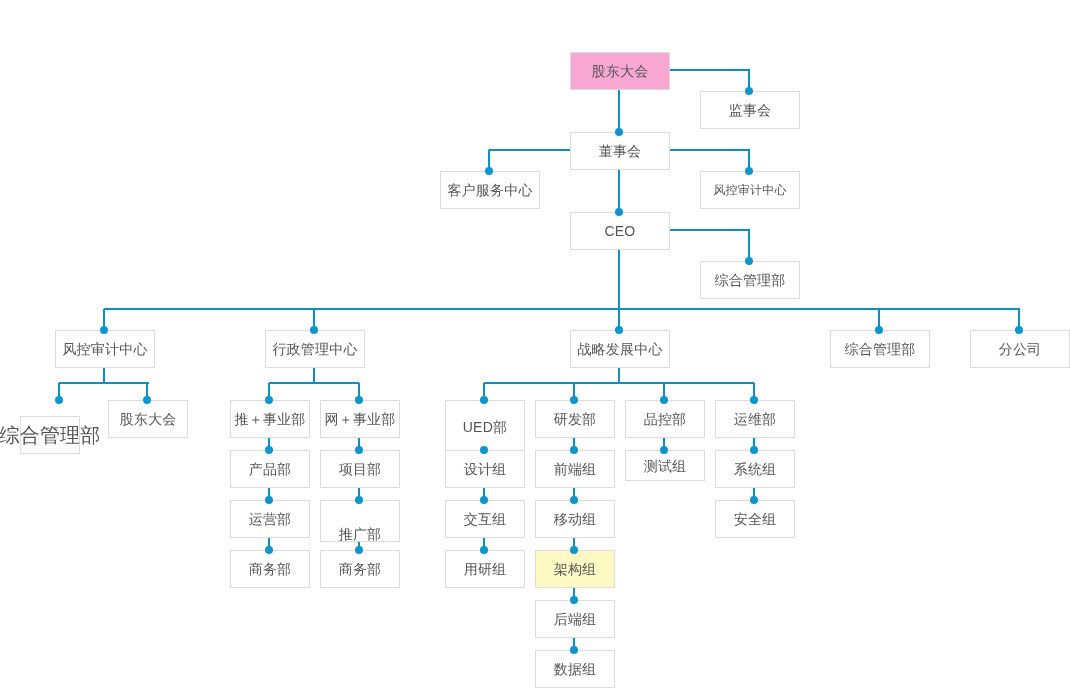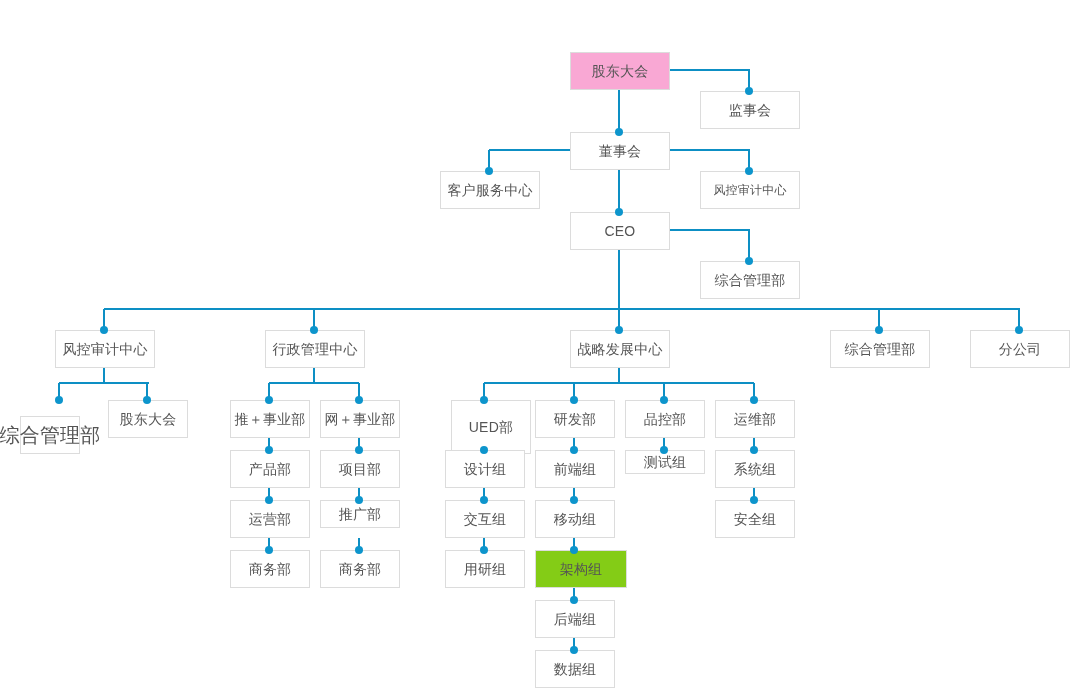--- a/index.html
+++ b/index.html
@@ -161,66 +161,66 @@
       </div>
       <div class="org-node" style="left: 230px; top: 450px; width: 80px; height: 38px; border-color: rgb(220, 220, 220); background: rgb(255, 255, 255); color: rgb(85, 85, 85); font-size: 14px;">
         <span class="node-label">产品部</span>
       </div>
       <div class="org-node" style="left: 320px; top: 450px; width: 80px; height: 38px; border-color: rgb(220, 220, 220); background: rgb(255, 255, 255); color: rgb(85, 85, 85); font-size: 14px;">
         <span class="node-label">项目部</span>
       </div>
       <div class="org-node" style="left: 230px; top: 500px; width: 80px; height: 38px; border-color: rgb(220, 220, 220); background: rgb(255, 255, 255); color: rgb(85, 85, 85); font-size: 14px;">
         <span class="node-label">运营部</span>
       </div>
-      <div class="org-node" style="left: 320px; top: 500px; width: 80px; height: 28px; border-color: rgb(220, 220, 220); background: rgb(255, 255, 255); color: rgb(85, 85, 85); font-size: 14px;">
+      <div class="org-node" style="left: 320px; top: 500px; width: 80px; height: 42px; border-color: rgb(220, 220, 220); background: rgb(255, 255, 255); color: rgb(85, 85, 85); font-size: 14px; align-items: flex-end;">
         <span class="node-label">推广部</span>
       </div>
       <div class="org-node" style="left: 230px; top: 550px; width: 80px; height: 38px; border-color: rgb(220, 220, 220); background: rgb(255, 255, 255); color: rgb(85, 85, 85); font-size: 14px;">
         <span class="node-label">商务部</span>
       </div>
       <div class="org-node" style="left: 320px; top: 550px; width: 80px; height: 38px; border-color: rgb(220, 220, 220); background: rgb(255, 255, 255); color: rgb(85, 85, 85); font-size: 14px;">
         <span class="node-label">商务部</span>
       </div>
-      <div class="org-node" style="left: 445px; top: 400px; width: 80px; height: 54px; border-color: rgb(220, 220, 220); background: rgb(255, 255, 255); color: rgb(85, 85, 85); font-size: 14px; margin-left: 6px;">
+      <div class="org-node" style="left: 445px; top: 400px; width: 80px; height: 54px; border-color: rgb(220, 220, 220); background: rgb(255, 255, 255); color: rgb(85, 85, 85); font-size: 14px;">
         <span class="node-label">UED部</span>
       </div>
       <div class="org-node" style="left: 535px; top: 400px; width: 80px; height: 38px; border-color: rgb(220, 220, 220); background: rgb(255, 255, 255); color: rgb(85, 85, 85); font-size: 14px;">
         <span class="node-label">研发部</span>
       </div>
       <div class="org-node" style="left: 625px; top: 400px; width: 80px; height: 38px; border-color: rgb(220, 220, 220); background: rgb(255, 255, 255); color: rgb(85, 85, 85); font-size: 14px;">
         <span class="node-label">品控部</span>
       </div>
       <div class="org-node" style="left: 715px; top: 400px; width: 80px; height: 38px; border-color: rgb(220, 220, 220); background: rgb(255, 255, 255); color: rgb(85, 85, 85); font-size: 14px;">
         <span class="node-label">运维部</span>
       </div>
       <div class="org-node" style="left: 445px; top: 450px; width: 80px; height: 38px; border-color: rgb(220, 220, 220); background: rgb(255, 255, 255); color: rgb(85, 85, 85); font-size: 14px;">
         <span class="node-label">设计组</span>
       </div>
       <div class="org-node" style="left: 535px; top: 450px; width: 80px; height: 38px; border-color: rgb(220, 220, 220); background: rgb(255, 255, 255); color: rgb(85, 85, 85); font-size: 14px;">
         <span class="node-label">前端组</span>
       </div>
-      <div class="org-node" style="left: 625px; top: 450px; width: 80px; height: 24px; border-color: rgb(220, 220, 220); background: rgb(255, 255, 255); color: rgb(85, 85, 85); font-size: 14px;">
+      <div class="org-node" style="left: 625px; top: 450px; width: 80px; height: 31px; border-color: rgb(220, 220, 220); background: rgb(255, 255, 255); color: rgb(85, 85, 85); font-size: 14px;">
         <span class="node-label">测试组</span>
       </div>
       <div class="org-node" style="left: 715px; top: 450px; width: 80px; height: 38px; border-color: rgb(220, 220, 220); background: rgb(255, 255, 255); color: rgb(85, 85, 85); font-size: 14px;">
         <span class="node-label">系统组</span>
       </div>
       <div class="org-node" style="left: 445px; top: 500px; width: 80px; height: 38px; border-color: rgb(220, 220, 220); background: rgb(255, 255, 255); color: rgb(85, 85, 85); font-size: 14px;">
         <span class="node-label">交互组</span>
       </div>
       <div class="org-node" style="left: 535px; top: 500px; width: 80px; height: 38px; border-color: rgb(220, 220, 220); background: rgb(255, 255, 255); color: rgb(85, 85, 85); font-size: 14px;">
         <span class="node-label">移动组</span>
       </div>
       <div class="org-node" style="left: 715px; top: 500px; width: 80px; height: 38px; border-color: rgb(220, 220, 220); background: rgb(255, 255, 255); color: rgb(85, 85, 85); font-size: 14px;">
         <span class="node-label">安全组</span>
       </div>
       <div class="org-node" style="left: 445px; top: 550px; width: 80px; height: 38px; border-color: rgb(220, 220, 220); background: rgb(255, 255, 255); color: rgb(85, 85, 85); font-size: 14px;">
         <span class="node-label">用研组</span>
       </div>
-      <div class="org-node" style="left: 535px; top: 550px; width: 92px; height: 38px; border-color: rgb(220, 220, 220); background: #84cc16; color: rgb(85, 85, 85); font-size: 14px;">
+      <div class="org-node" style="left: 535px; top: 550px; width: 80px; height: 38px; border-color: rgb(220, 220, 220); background: #fef9c3; color: rgb(85, 85, 85); font-size: 14px;">
         <span class="node-label">架构组</span>
       </div>
       <div class="org-node" style="left: 535px; top: 600px; width: 80px; height: 38px; border-color: rgb(220, 220, 220); background: rgb(255, 255, 255); color: rgb(85, 85, 85); font-size: 14px;">
         <span class="node-label">后端组</span>
       </div>
       <div class="org-node" style="left: 535px; top: 650px; width: 80px; height: 38px; border-color: rgb(220, 220, 220); background: rgb(255, 255, 255); color: rgb(85, 85, 85); font-size: 14px;">
         <span class="node-label">数据组</span>
       </div>
     </div>
   <div id="dot-layer">

